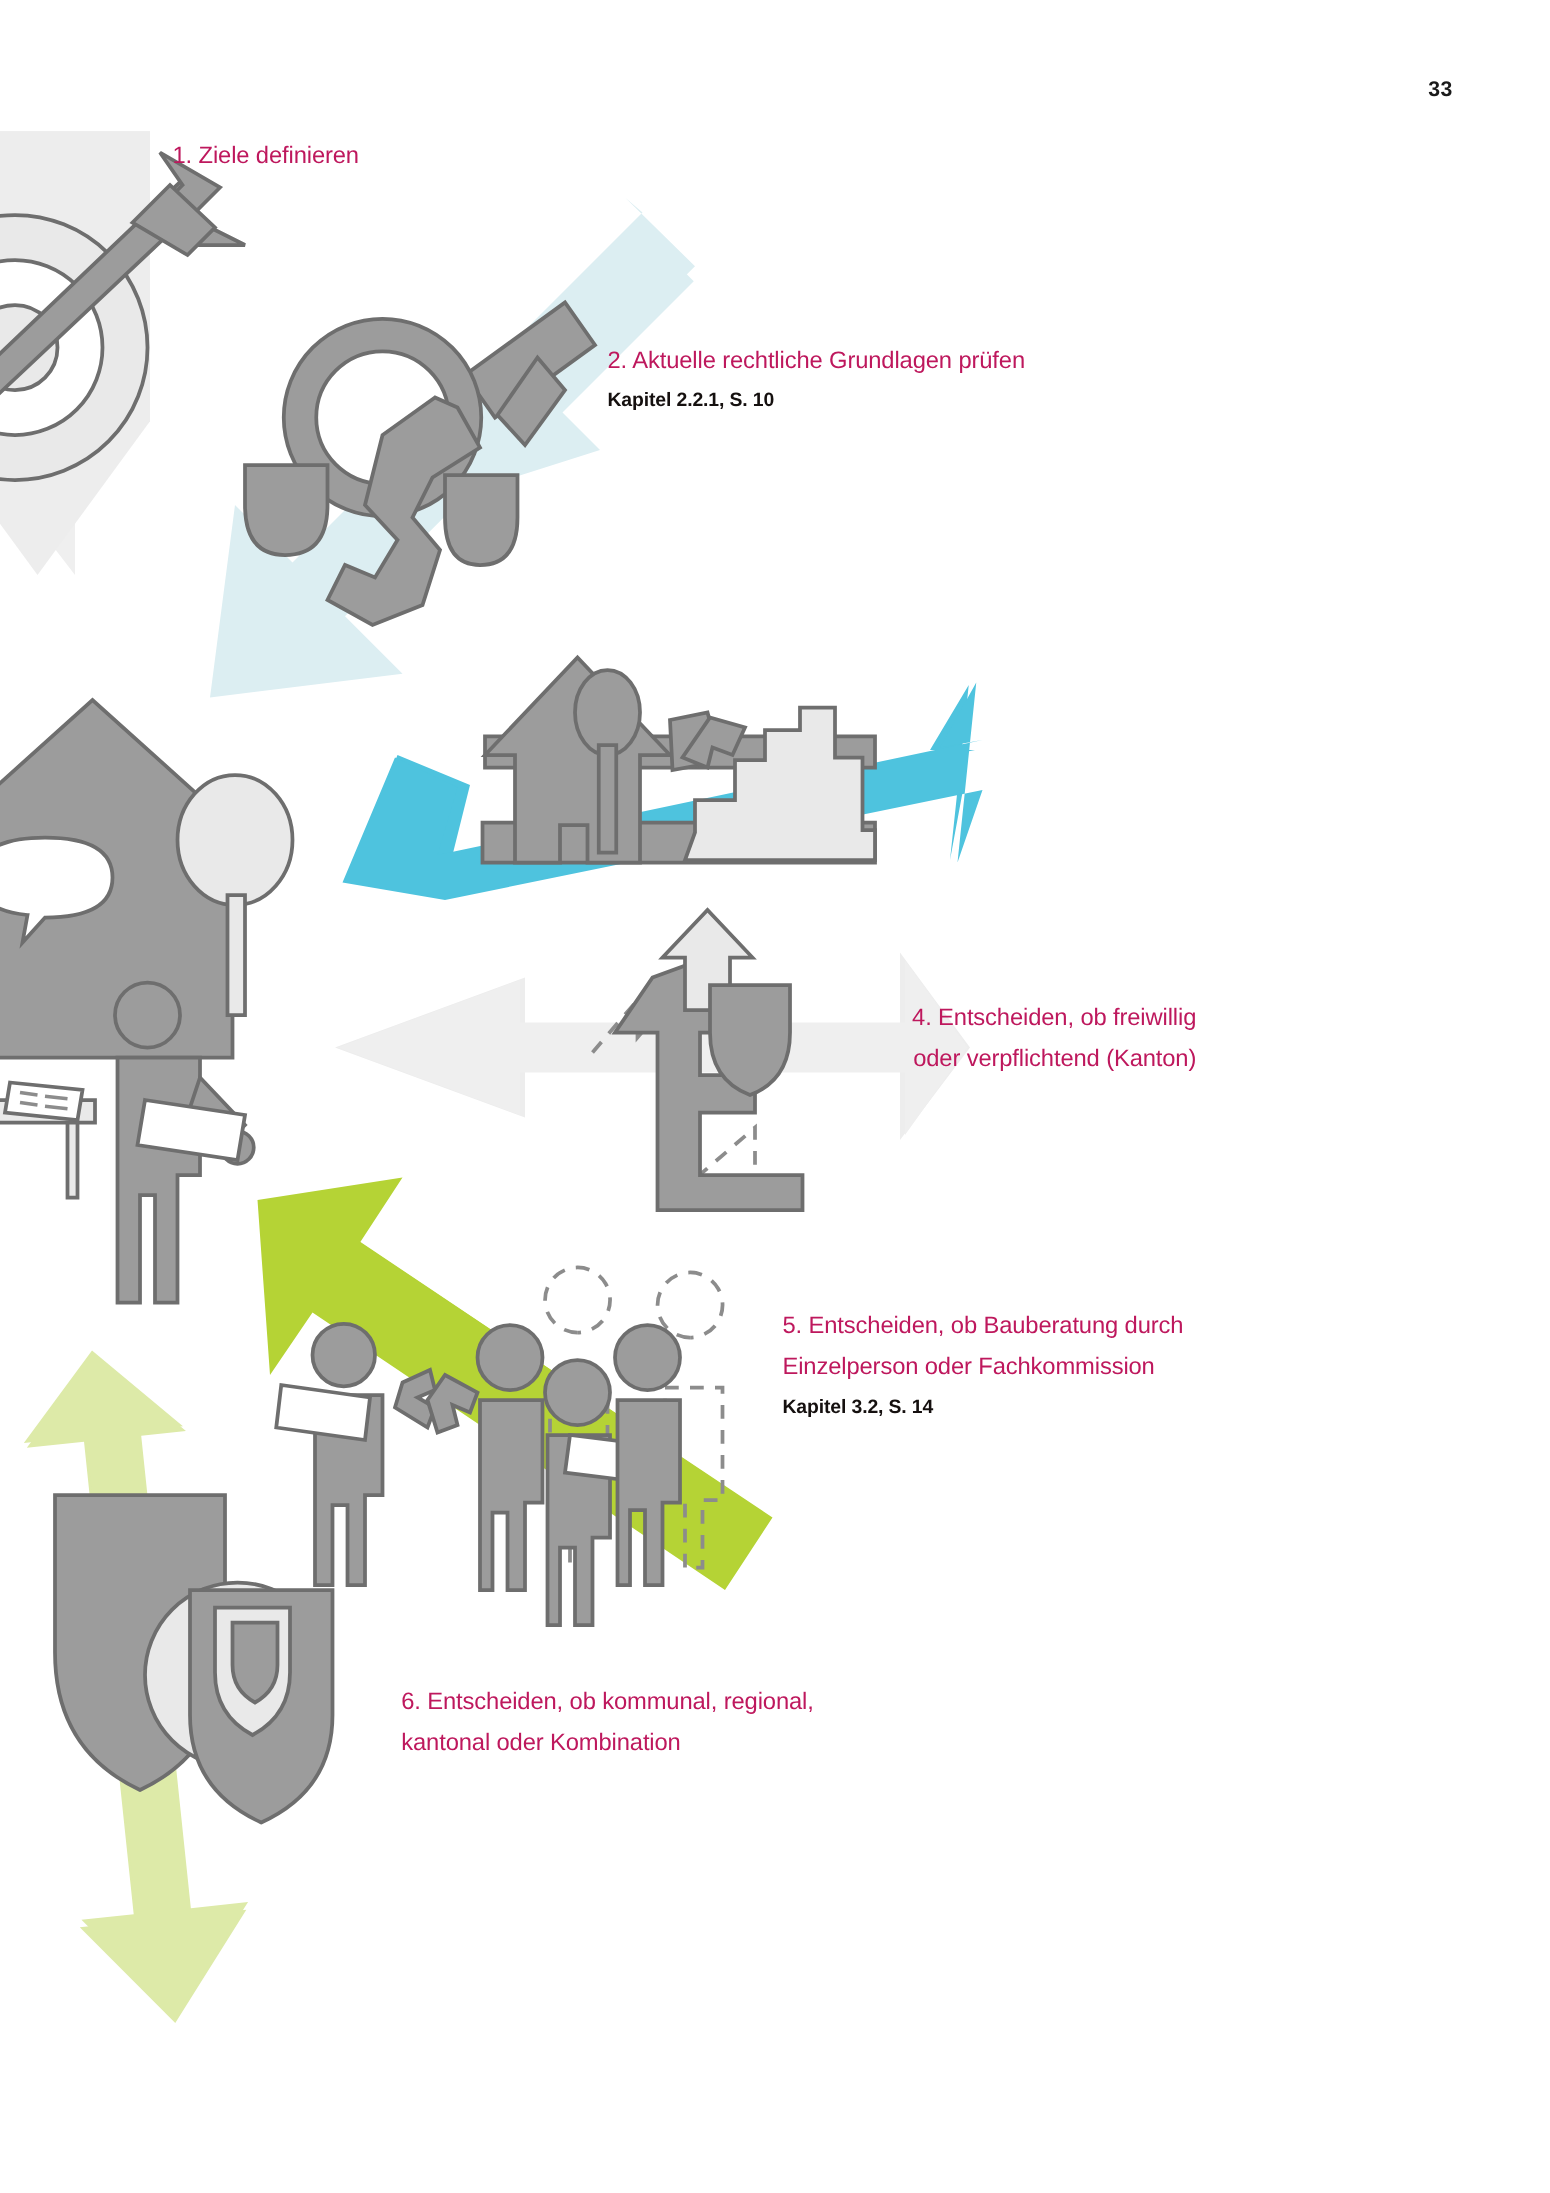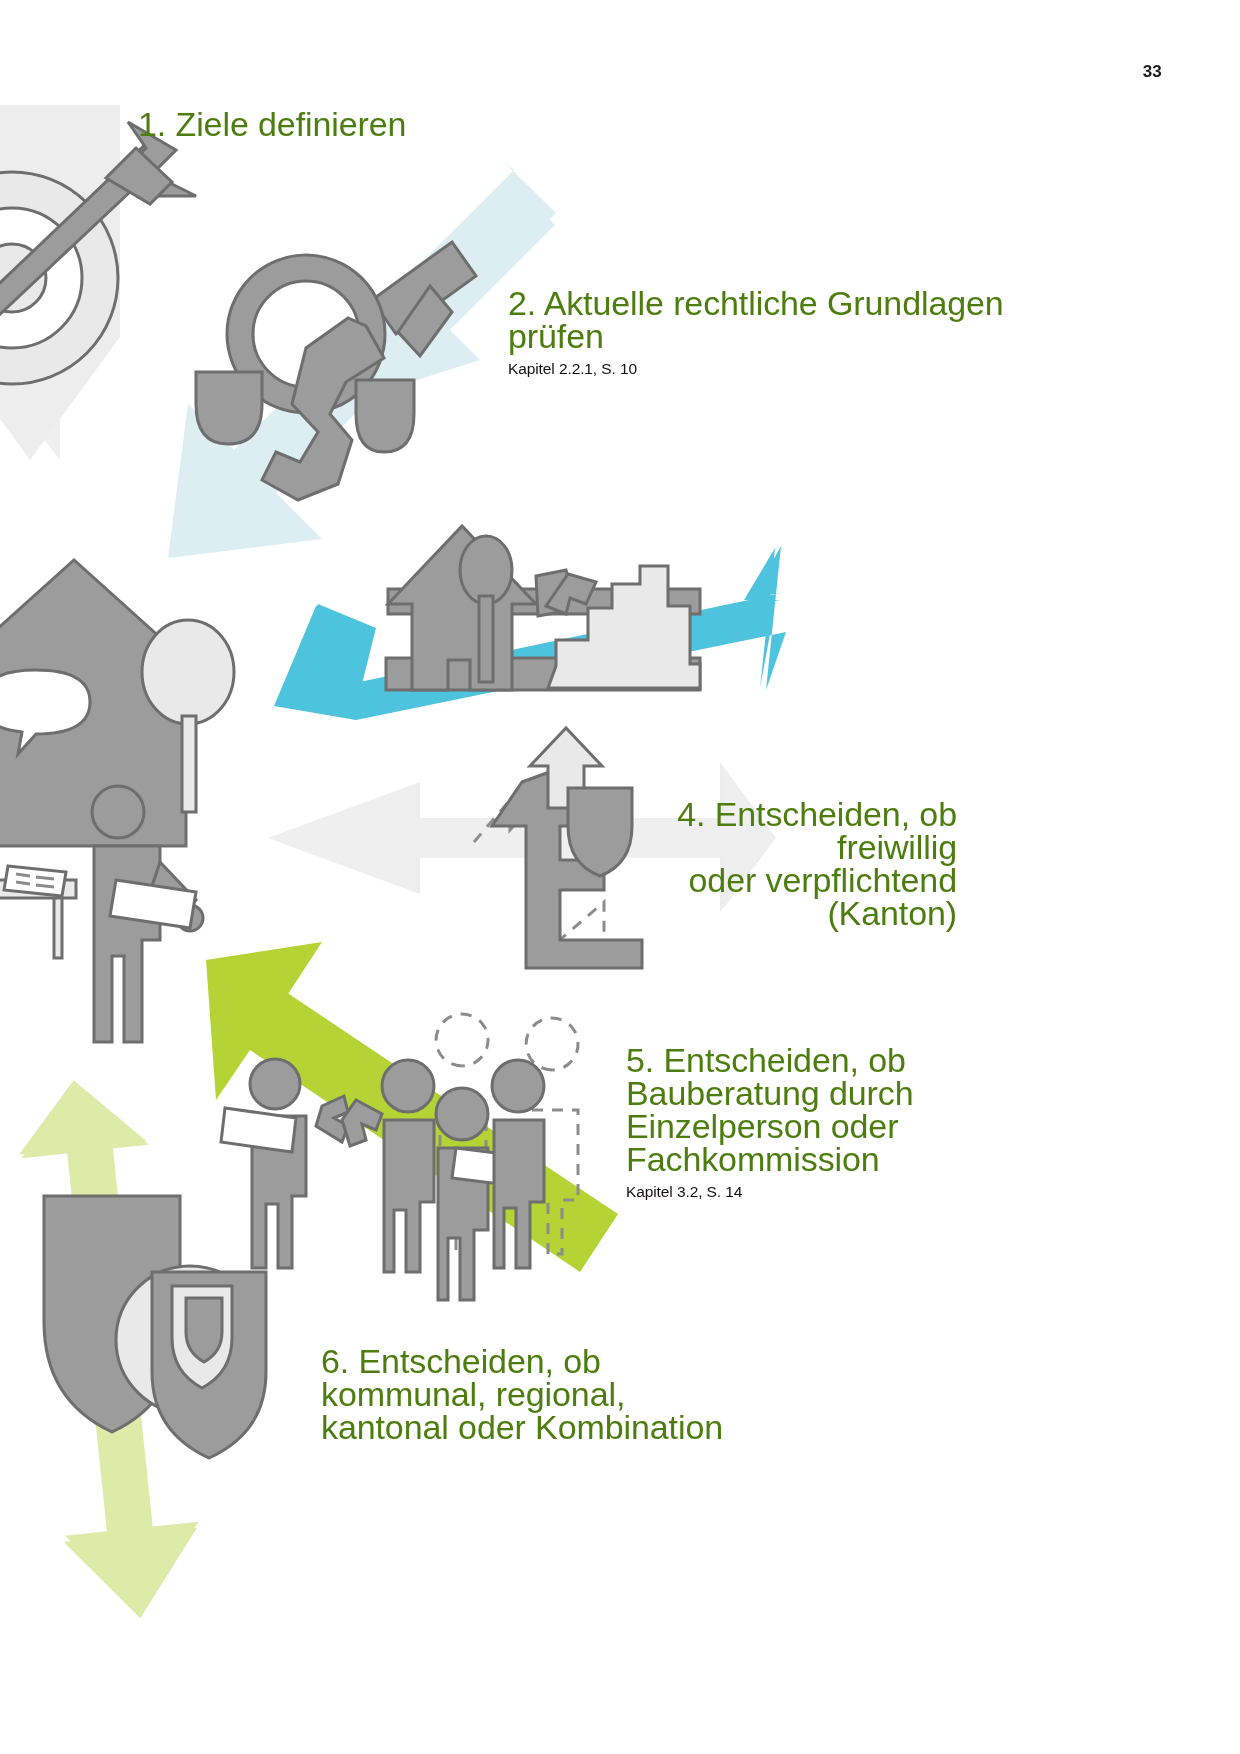--- a/index.html
+++ b/index.html
@@ -31,39 +31,39 @@
     font-size: 17px;
     font-weight: bold;
     color: #1a1a1a;
     letter-spacing: 0.2px;
   }
   .step {
     position: absolute;
     color: #15100f;
   }
   .step-title {
-    font-size: 34px;
+    font-size: 19px;
     line-height: 33px;
     font-weight: 400;
     letter-spacing: -0.1px;
     white-space: pre-line;
-    color: #4d7c0f;
+    color: #be185d;
   }
   .step-kapitel {
     font-size: 15.5px;
     line-height: 22px;
-    font-weight: 400;
+    font-weight: 700;
     letter-spacing: -0.1px;
     color: #15100f;
     margin-top: 5px;
   }
 
   
   #step-1 { left: 138px; top: 108px;  width: 420px; }
-  #step-2 { left: 508px; top: 272px;  width: 520px; margin-top: 15px; }
+  #step-2 { left: 486px; top: 272px;  width: 520px; }
   #step-3 { left: 556px; top: 450px;  width: 460px; }
   #step-4 { left: 612px; top: 758px;  width: 345px; margin-top: 40px; }
   #step-5 { left: 626px; top: 1044px; width: 380px; }
   #step-6 { left: 321px; top: 1345px; width: 420px; }
   #step-4 .step-title { text-align: right; }
 </style>
 </head>
 <body>
 
 <div id="page">

